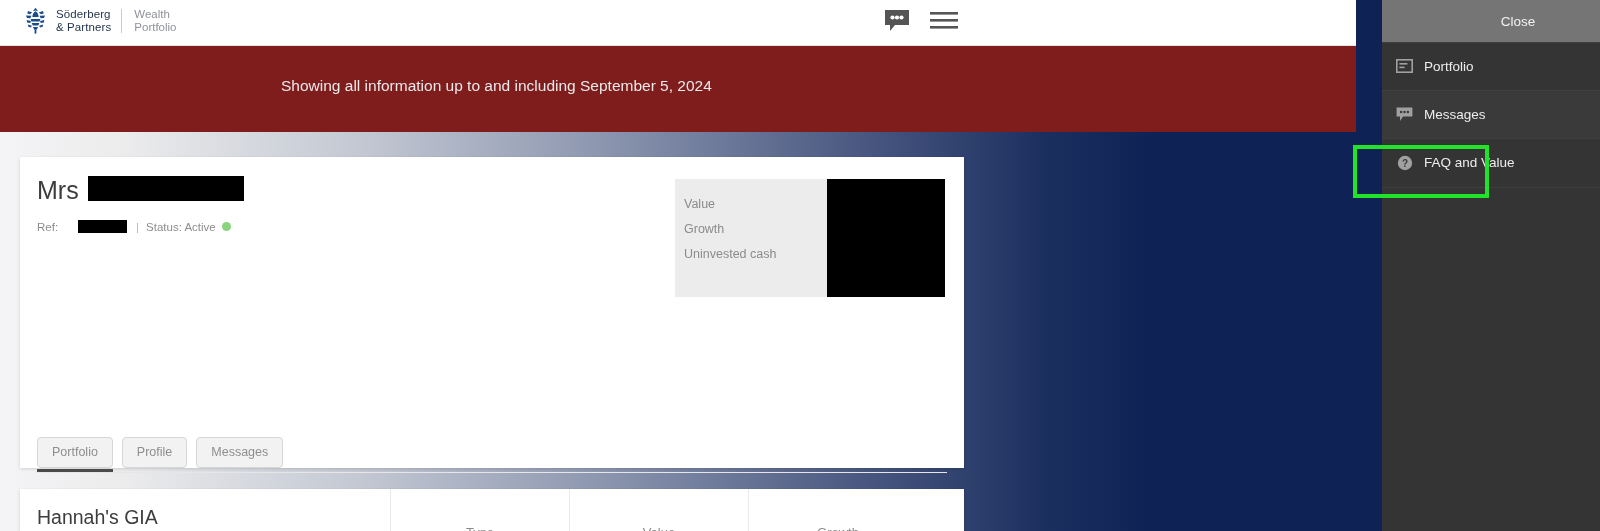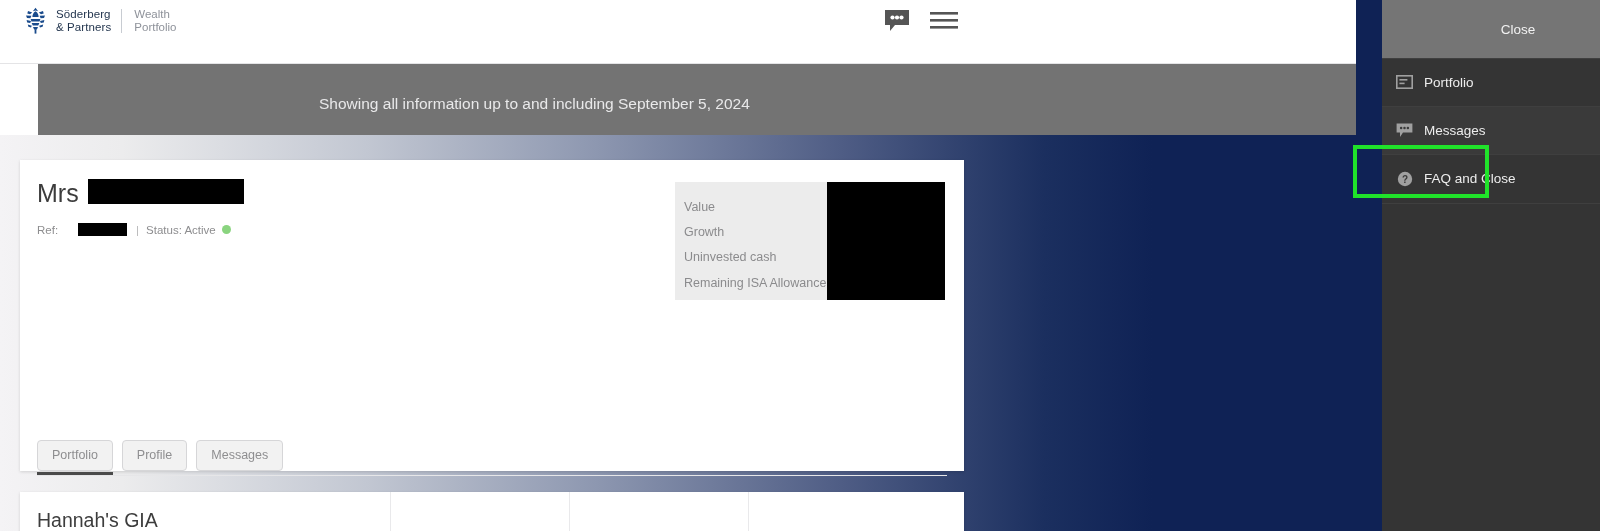--- a/index.html
+++ b/index.html
@@ -25,21 +25,21 @@
     position: absolute;
     left: 0; top: 0;
     width: 1356px;
     height: 531px;
     overflow: hidden;
   }
 
   
   .top-header {
     position: relative;
-    height: 64px;
+    height: 46px;
     background: #ffffff;
     border-bottom: 1px solid #e4e4e6;
   }
 
   .brand {
     position: absolute;
     left: 24px; top: 7px;
     display: flex;
     align-items: center;
     gap: 9px;
@@ -69,28 +69,27 @@
     position: absolute;
     left: 884px; top: 9px;
     display: flex;
     align-items: center;
     gap: 20px;
   }
   .hdr-icon { cursor: pointer; display: block; }
 
   
   .info-strip {
-    height: 71px;
-    background: #737373;
+    height: 86px;
+    background: #7f1d1d;
     color: #e8e8e8;
     display: flex;
     align-items: center;
     justify-content: center;
     position: relative;
-    margin-left: 38px;
   }
   .info-strip-text {
     font-size: 15.5px;
     color: #e9e9ea;
     position: absolute;
     left: 281px;
     top: 31px;
     white-space: nowrap;
   }
 
@@ -301,21 +300,21 @@
     background: #0f2255;
   }
   #drawer {
     position: absolute;
     left: 26px; top: 0;
     width: 218px;
     height: 531px;
     background: #343434;
   }
   #drawer-close-bar {
-    height: 58px;
+    height: 42px;
     background: #757575;
     display: flex;
     align-items: center;
     justify-content: center;
   }
   #drawer-close-bar span {
     font-size: 13.5px;
     color: #f2f2f2;
     cursor: pointer;
     position: relative;
@@ -440,21 +439,20 @@
           <span class="meta-sep">|</span>
           <span>Status: Active</span>
           <span class="status-dot"></span>
         </div>
 
         <div id="summary-panel">
           <div class="summary-labels">
             <div>Value</div>
             <div>Growth</div>
             <div>Uninvested cash</div>
-            <div>Remaining ISA Allowance</div>
           </div>
           <div class="summary-values"></div>
         </div>
 
         <div id="acct-tabs">
           <button class="pill-tab is-active">Portfolio</button>
           <button class="pill-tab">Profile</button>
           <button class="pill-tab">Messages</button>
         </div>
 
@@ -522,21 +520,21 @@
           <span class="di-label">Messages</span>
         </div>
 
         <div class="drawer-item" id="drawer-item-faq">
           <span class="di-icon">
             <svg width="16" height="16" viewBox="0 0 16 16" xmlns="http://www.w3.org/2000/svg">
               <circle cx="8" cy="8" r="7.2" fill="#a0a0a0"></circle>
               <text x="8" y="11.6" text-anchor="middle" font-family="Liberation Sans, sans-serif" font-size="10" font-weight="bold" fill="#3a3a3a">?</text>
             </svg>
           </span>
-          <span class="di-label">FAQ and Close</span>
+          <span class="di-label">FAQ and Value</span>
         </div>
 
 
       </div>
     </div>
   </div>
 
   <div id="focus-highlight"></div>
 
 </div>

